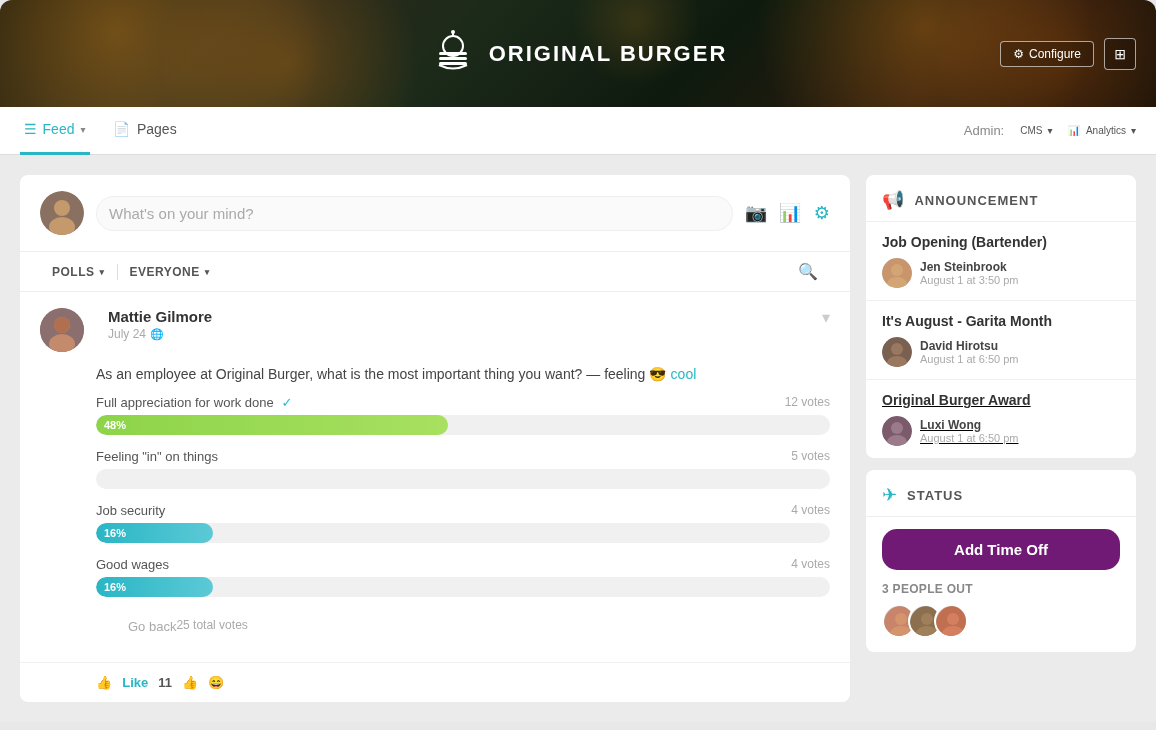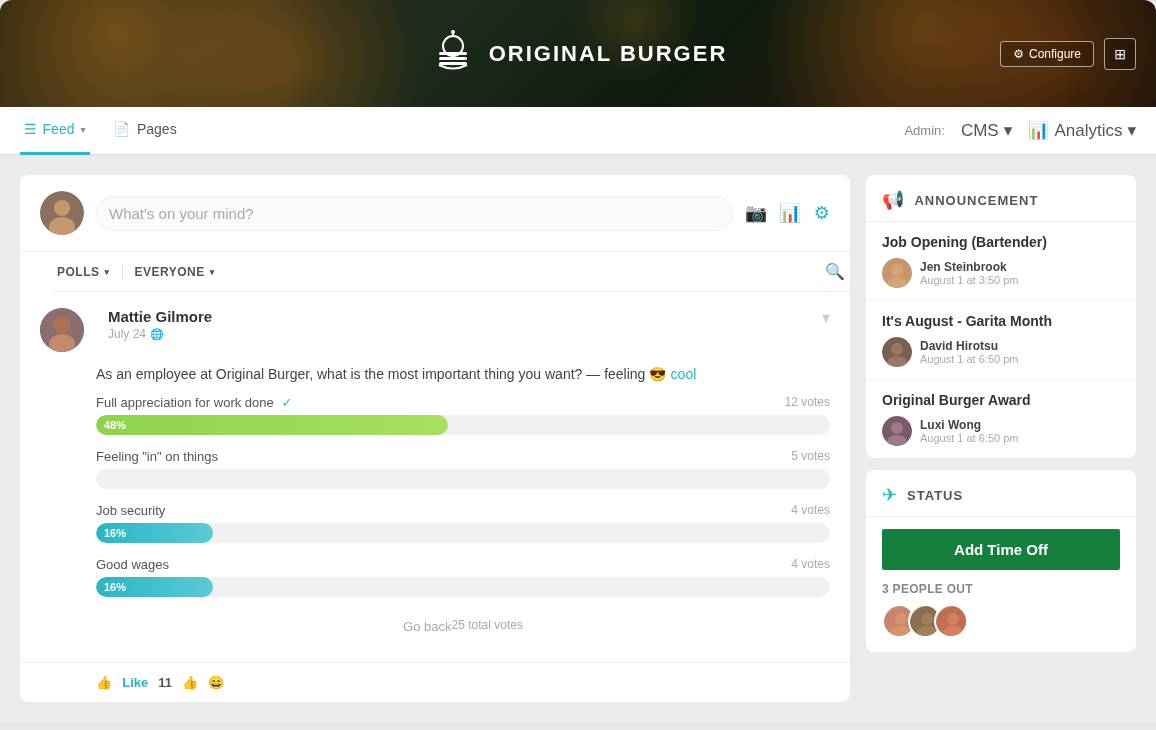--- a/index.html
+++ b/index.html
@@ -114,21 +114,21 @@
     .nav-right {
       display: flex;
       align-items: center;
       gap: 16px;
     }
     .admin-label { font-size: 13px; color: #888; }
     .nav-dropdown {
       display: flex;
       align-items: center;
       gap: 5px;
-      font-size: 17px;
+      font-size: 10px;
       color: #555;
       cursor: pointer;
     }
 
     
     .main-layout {
       display: flex;
       gap: 0;
       padding: 20px;
       height: calc(730px - 115px - 48px);
@@ -175,26 +175,25 @@
     .post-icons {
       display: flex;
       gap: 12px;
       color: #29b6c5;
       font-size: 18px;
     }
     .post-icon { cursor: pointer; }
 
     
     .filter-bar {
-      padding: 10px 5px;
+      padding: 10px 32px;
       border-bottom: 1px solid #eee;
       display: flex;
       align-items: center;
       gap: 12px;
-      margin-left: 32px;
     }
     .filter-btn {
       display: flex;
       align-items: center;
       gap: 5px;
       font-size: 12px;
       font-weight: 600;
       color: #555;
       cursor: pointer;
       letter-spacing: 0.5px;
@@ -315,42 +314,42 @@
       font-weight: 700;
       color: #555;
       letter-spacing: 1px;
     }
     .panel-icon { font-size: 18px; color: #29b6c5; }
 
     .announcement-item {
       padding: 12px 16px;
       border-bottom: 1px solid #f0f0f0;
     }
-    .announcement-item:last-child { border-bottom: none; }
+    .announcement-item:last-child { border-bottom: none; text-decoration: underline; }
     .ann-title { font-size: 14px; font-weight: 600; color: #333; margin-bottom: 8px; }
     .ann-person { display: flex; align-items: center; gap: 8px; }
     .ann-avatar {
       width: 30px;
       height: 30px;
       border-radius: 50%;
       background: #ccc;
       flex-shrink: 0;
       overflow: hidden;
     }
     .ann-name { font-size: 12px; font-weight: 600; color: #444; }
     .ann-date { font-size: 11px; color: #aaa; }
 
     
     .status-panel { padding: 0 16px 14px; }
     .add-time-off-btn {
       width: 100%;
-      background: #15803d;
+      background: #701a75;
       color: white;
       border: none;
-      border-radius: 2px;
+      border-radius: 15px;
       padding: 12px;
       font-size: 15px;
       font-weight: 600;
       cursor: pointer;
       margin-bottom: 12px;
     }
     .people-out { font-size: 12px; color: #888; font-weight: 600; margin-bottom: 8px; letter-spacing: 0.3px; }
     .avatar-group { display: flex; }
     .avatar-group .av {
       width: 34px;
@@ -520,21 +519,21 @@
         <div class="poll-option">
           <div class="poll-label">
             <span>Good wages</span>
             <span class="poll-votes">4 votes</span>
           </div>
           <div class="poll-bar-bg">
             <div class="poll-bar teal-light" style="width:16%">16%</div>
           </div>
         </div>
 
-        <div style="display:flex; justify-content:center; align-items:center; margin-top:8px;">
+        <div style="display:flex; justify-content:flex-start; align-items:center; margin-top:8px;margin-left:32px;">
           <span class="go-back">Go back</span>
           <span class="total-votes">25 total votes</span>
         </div>
       </div>
     </div>
 
     <div class="post-footer">
       <span>👍</span>
       <span class="like-btn">
         <span>Like</span>

